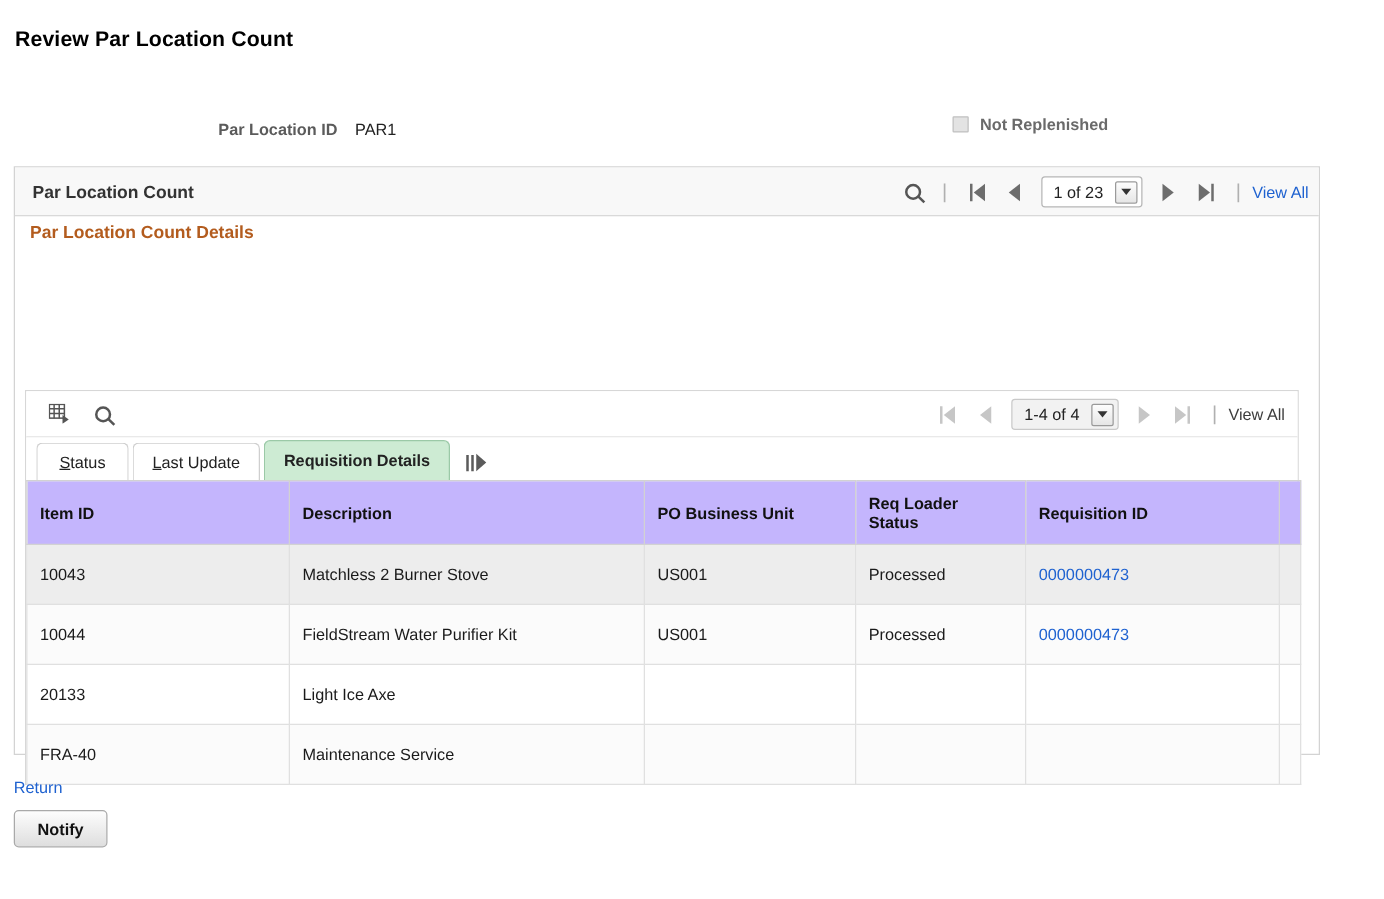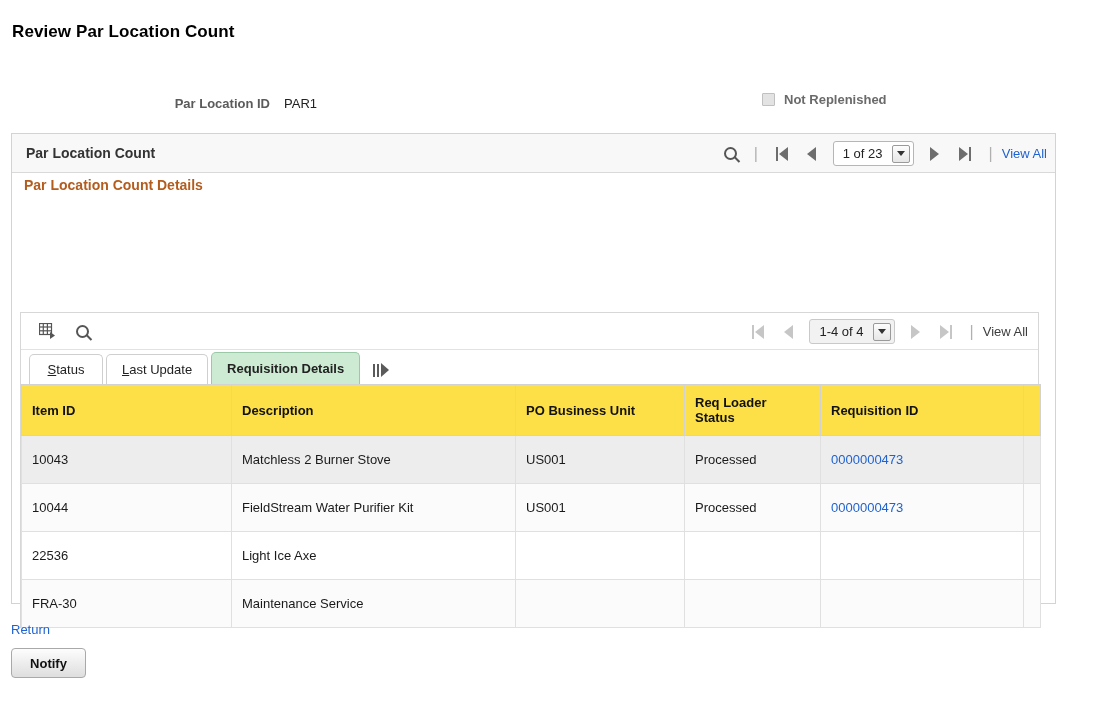--- a/index.html
+++ b/index.html
@@ -212,21 +212,21 @@
   }
 
   
   table.grid {
     width: 100%;
     border-collapse: collapse;
     font-size: 13px;
     table-layout: fixed;
   }
   table.grid th {
-    background: #fde047;
+    background: #c4b5fd;
     border: 1px solid #d2d2d2;
     border-left: none;
     text-align: left;
     font-weight: bold;
     font-size: 13px;
     color: #111;
     padding: 10px 0 10px 10px;
     height: 51px;
     vertical-align: middle;
   }
@@ -413,29 +413,29 @@
             </tr>
             <tr class="r-plain">
               <td>10044</td>
               <td>FieldStream Water Purifier Kit</td>
               <td>US001</td>
               <td>Processed</td>
               <td><a class="link-blue">0000000473</a></td>
               <td></td>
             </tr>
             <tr class="r-white">
-              <td>22536</td>
+              <td>20133</td>
               <td>Light Ice Axe</td>
               <td></td>
               <td></td>
               <td></td>
               <td></td>
             </tr>
             <tr class="r-plain">
-              <td>FRA-30</td>
+              <td>FRA-40</td>
               <td>Maintenance Service</td>
               <td></td>
               <td></td>
               <td></td>
               <td></td>
             </tr>
           </tbody>
         </table>
 
       </div>

